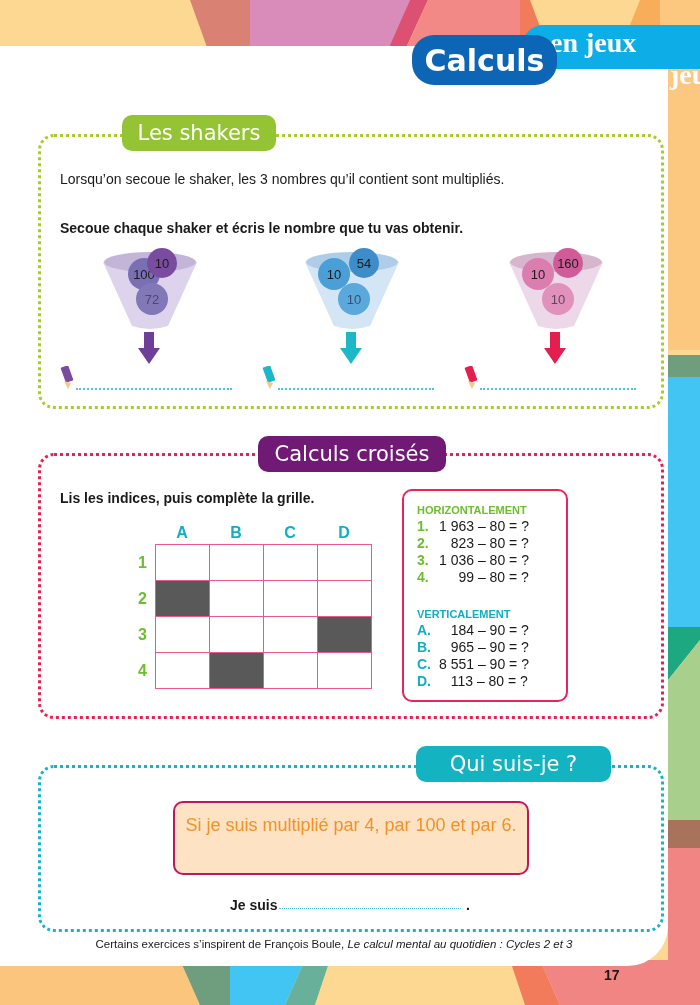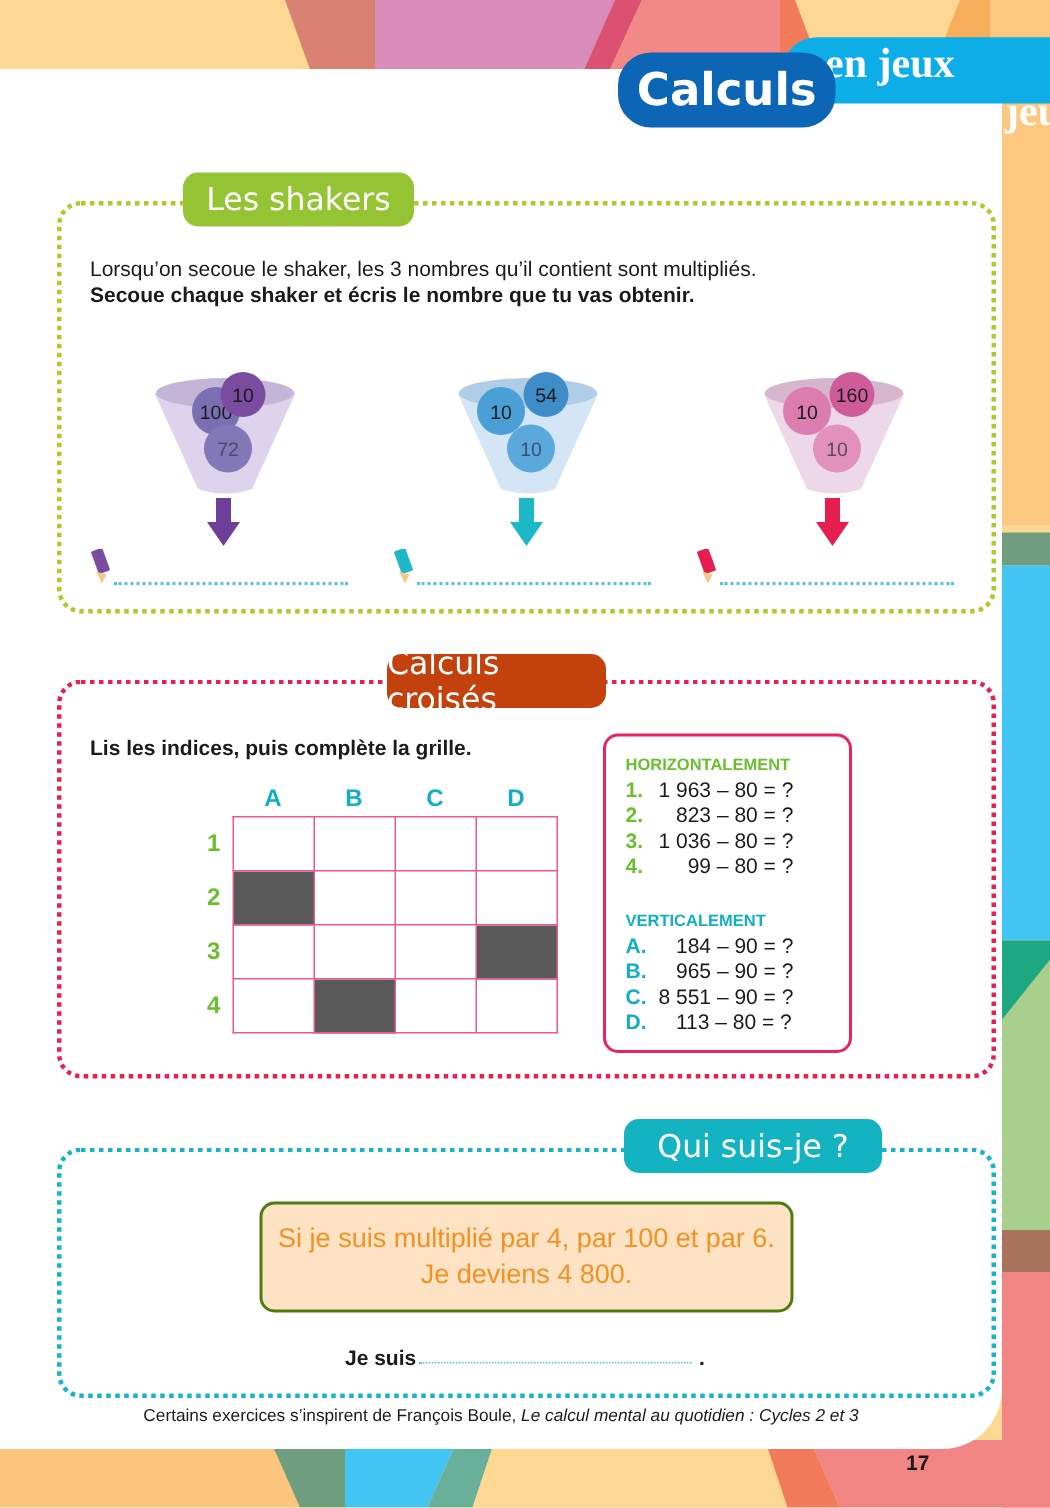--- a/index.html
+++ b/index.html
@@ -11,41 +11,41 @@
   .title-wrap { position: absolute; right: 0; top: 25px; height: 50px; width: 300px; }
   .title-light { position: absolute; right: 0; top: 0; width: 178px; height: 40px; background: #0daee8; border-top-left-radius: 22px; }
   .title-light span { position: absolute; left: 28px; top: 2px; color: #fff; font-size: 28px; font-weight: bold; font-family: Liberation Serif, serif; }
   .title-dark { position: absolute; left: 112px; top: 10px; width: 145px; height: 50px; background: #0d65b5; border-radius: 22px; color: #fff; font-size: 30px; font-weight: bold; font-family: "DejaVu Sans", sans-serif; display: flex; align-items: center; justify-content: center; }
   .section { position: absolute; border-radius: 16px; border-width: 3px; border-style: dotted; }
   .s1 { left: 38px; top: 134px; width: 626px; height: 275px; border-color: #a8cc2a; }
   .s2 { left: 38px; top: 453px; width: 626px; height: 266px; border-color: #e8204e; }
   .s3 { left: 38px; top: 765px; width: 626px; height: 167px; border-color: #17b3c8; }
   .sec-label { position: absolute; height: 36px; border-radius: 10px; color: #fff; font-size: 21px; font-family: "DejaVu Sans", sans-serif; display: flex; align-items: center; justify-content: center; }
   .lbl1 { left: 122px; top: 115px; width: 154px; background: #94c434; }
-  .lbl2 { left: 258px; top: 436px; width: 146px; background: #c2410c; }
-  .lbl3 { left: 416px; top: 746px; width: 172px; background: #14b3c1; }
+  .lbl2 { left: 258px; top: 436px; width: 188px; background: #701a75; }
+  .lbl3 { left: 416px; top: 746px; width: 195px; background: #14b3c1; }
   .txt { position: absolute; font-size: 14px; }
   .bold { font-weight: bold; }
   .shaker { position: absolute; width: 100px; height: 125px; }
   .ball { position: absolute; border-radius: 50%; display: flex; align-items: center; justify-content: center; font-size: 13px; color: #1b1b1b; }
   .pencil-line { position: absolute; height: 0; border-bottom: 2px dotted #4ec3e3; }
   .grid { position: absolute; left: 155px; top: 544px; border-collapse: collapse; }
   .grid td { width: 54px; height: 36px; border: 1.5px solid #ea5a86; }
   .grid td.black { background: #595959; }
   .col-lbl { position: absolute; top: 524px; width: 54px; text-align: center; color: #12afc2; font-weight: bold; font-size: 16px; }
   .row-lbl { position: absolute; left: 138px; width: 14px; color: #6bbf2e; font-weight: bold; font-size: 16px; }
   .clues { position: absolute; left: 402px; top: 489px; width: 166px; height: 213px; border: 2px solid #e8245a; border-radius: 10px; padding: 13px 0 0 13px; font-size: 14px; }
   .clue-h { color: #6bbf2e; font-weight: bold; font-size: 11px; margin-bottom: 2px; }
   .clue-v { color: #12afc2; font-weight: bold; font-size: 11px; margin-bottom: 2px; margin-top: 22px; }
   .clue { display: flex; line-height: 17px; }
   .clue .k { width: 22px; font-weight: bold; }
   .clue.h .k { color: #6bbf2e; }
   .clue.v .k { color: #12afc2; }
   .clue .e { white-space: pre; font-family: "Liberation Sans", sans-serif; }
-  .riddle { position: absolute; left: 173px; top: 801px; width: 356px; height: 74px; background: #fde2c4; border: 2px solid #4d7c0f; border-radius: 10px; color: #f29224; font-size: 18px; text-align: center; padding-top: 10px; line-height: 24px; }
+  .riddle { position: absolute; left: 173px; top: 801px; width: 356px; height: 74px; background: #fde2c4; border: 2px solid #be185d; border-radius: 10px; color: #f29224; font-size: 18px; text-align: center; padding-top: 10px; line-height: 24px; }
   .answer-line { position: absolute; left: 279px; top: 908px; width: 182px; border-bottom: 1.5px dotted #4ec3e3; }
   .footer { position: absolute; left: 0; top: 938px; width: 668px; text-align: center; font-size: 11.5px; }
   .page-num { position: absolute; left: 604px; top: 967px; font-size: 14px; font-weight: bold; }
 </style>
 </head>
 <body>
 
 <div class="bg">
   <svg width="700" height="1005" viewBox="0 0 700 1005">
     <rect x="0" y="0" width="700" height="1005" fill="#fcd892"></rect>
@@ -80,21 +80,21 @@
   </div>
 </div>
 <div class="title-light" style="position:absolute; right:0; top:25px; width:178px; height:44px;">
   <span>en jeux</span>
 </div>
 <div class="title-dark" style="position:absolute; left:412px; top:35px;">Calculs</div>
 
 <div class="section s1"></div>
 <div class="sec-label lbl1">Les shakers</div>
 <div class="txt" style="left:60px; top:171px;">Lorsqu’on secoue le shaker, les 3 nombres qu’il contient sont multipliés.</div>
-<div class="txt bold" style="left:60px; top:188px;">Secoue chaque shaker et écris le nombre que tu vas obtenir.</div>
+<div class="txt bold" style="left:60px; top:220px;">Secoue chaque shaker et écris le nombre que tu vas obtenir.</div>
 
 <div class="shaker" style="left:100px; top:248px;">
   <svg width="100" height="120">
     <path d="M3,14 Q50,0 97,14 L68,78 Q50,84 32,78 Z" fill="#ddd3ec"></path>
     <ellipse cx="50" cy="14" rx="46" ry="10" fill="#c2b5d8"></ellipse>
     <rect x="44" y="84" width="10" height="18" fill="#6e3f98"></rect>
     <polygon points="38,100 60,100 49,116" fill="#6e3f98"></polygon>
   </svg>
   <div class="ball" style="left:28px; top:10px; width:32px; height:32px; background:#7b6fb4;">100</div>
   <div class="ball" style="left:47px; top:0px; width:30px; height:30px; background:#7a4ca0;">10</div>
@@ -217,21 +217,20 @@
   <div class="clue v">
       <span class="k">D.</span>
       <span class="e">   113 – 80 = ?</span>
     </div>
 </div>
 
 <div class="section s3"></div>
 <div class="sec-label lbl3">Qui suis-je ?</div>
 <div class="riddle">
   <div>Si je suis multiplié par 4, par 100 et par 6.</div>
-  <div>Je deviens 4 800.</div>
 </div>
 <div class="txt bold" style="left:230px; top:897px;">Je suis</div>
 <div class="answer-line"></div>
 <div class="txt bold" style="left:466px; top:897px;">.</div>
 
 <div class="footer">
   <span>Certains exercices s’inspirent de François Boule, </span><i>Le calcul mental au quotidien : Cycles 2 et 3</i>
 </div>
 <div class="page-num">17</div>
 

